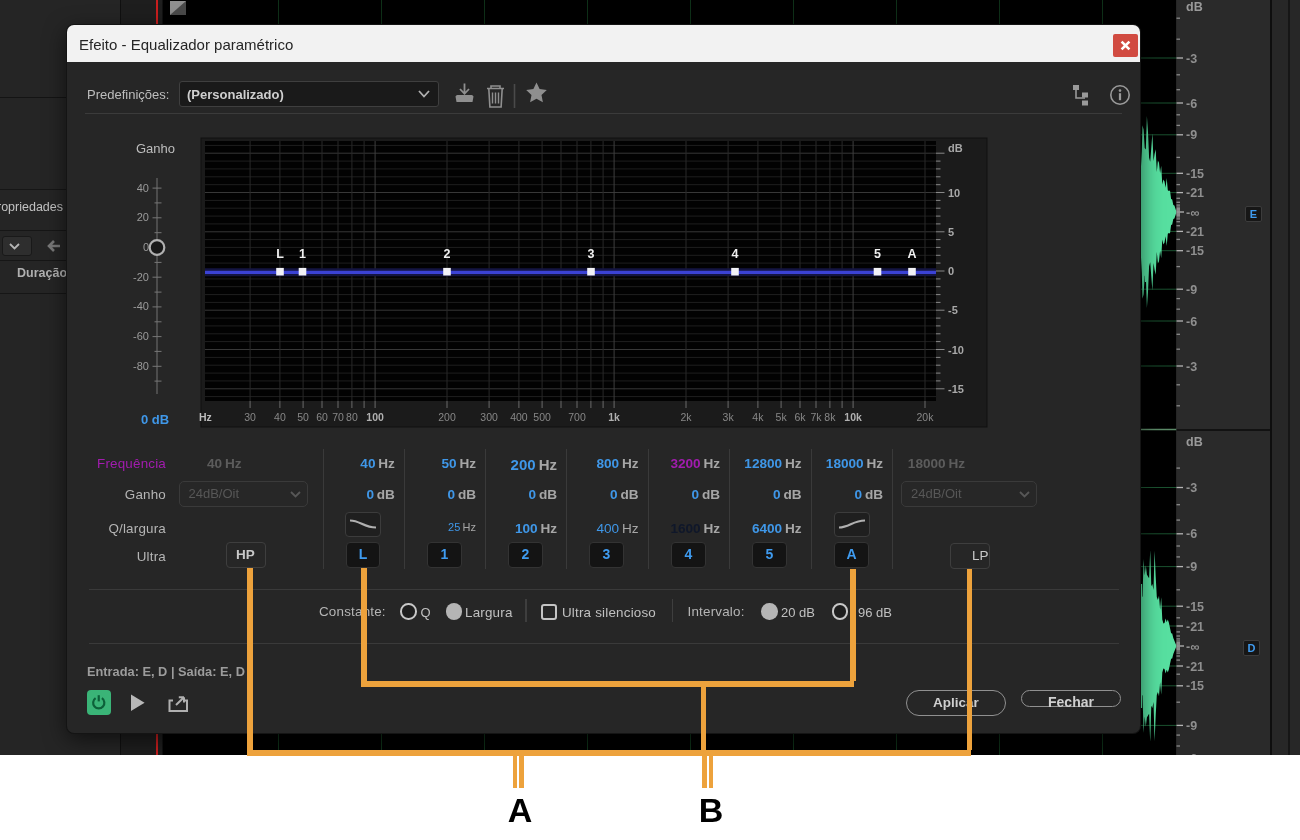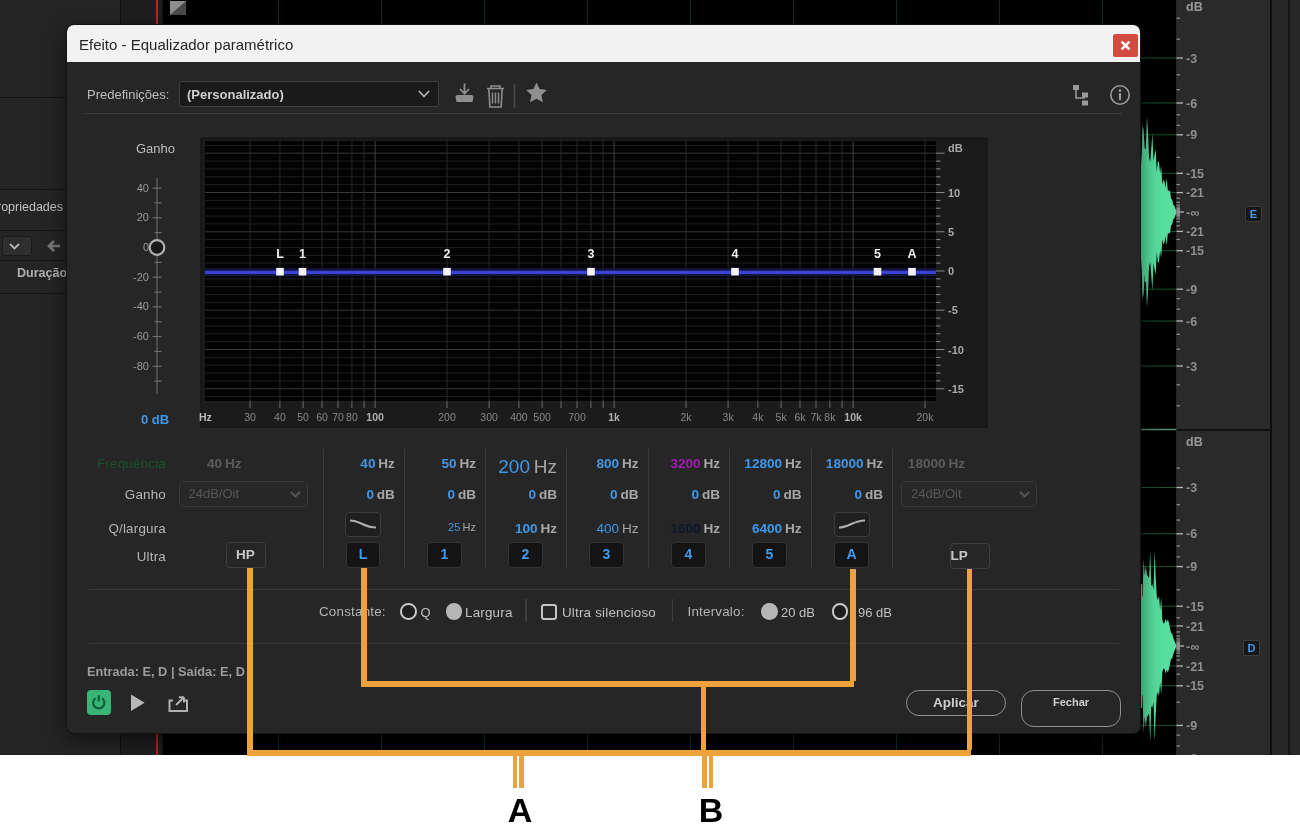--- a/index.html
+++ b/index.html
@@ -392,21 +392,21 @@
     <text x="447.0" y="258" font-size="12.5" font-weight="bold" fill="#f0f0f0" text-anchor="middle">2</text>
     <rect x="587.2" y="267.9" width="7.6" height="7.6" fill="#f2f2f6"></rect>
     <text x="591.0" y="258" font-size="12.5" font-weight="bold" fill="#f0f0f0" text-anchor="middle">3</text>
     <rect x="731.2" y="267.9" width="7.6" height="7.6" fill="#f2f2f6"></rect>
     <text x="735.0" y="258" font-size="12.5" font-weight="bold" fill="#f0f0f0" text-anchor="middle">4</text>
     <rect x="873.7" y="267.9" width="7.6" height="7.6" fill="#f2f2f6"></rect>
     <text x="877.5" y="258" font-size="12.5" font-weight="bold" fill="#f0f0f0" text-anchor="middle">5</text>
     <rect x="908.2" y="267.9" width="7.6" height="7.6" fill="#f2f2f6"></rect>
     <text x="912.0" y="258" font-size="12.5" font-weight="bold" fill="#f0f0f0" text-anchor="middle">A</text>
   </svg>
-<div class="abs" style="right:1134px;top:456px;font-size:13.4px;letter-spacing:0.2px;color:#14532d">Frequência</div>
+<div class="abs" style="right:1134px;top:456px;font-size:13.4px;letter-spacing:0.2px;color:#a21caf">Frequência</div>
 <div class="abs" style="right:1134px;top:486.5px;font-size:13.4px;letter-spacing:0.2px;color:#b5b5b5">Ganho</div>
 <div class="abs" style="right:1134px;top:521px;font-size:13.4px;letter-spacing:0.2px;color:#b5b5b5">Q/largura</div>
 <div class="abs" style="right:1134px;top:548.5px;font-size:13.4px;letter-spacing:0.2px;color:#b5b5b5">Ultra</div>
 <div class="abs" style="left:322.5px;top:449px;width:1px;height:120px;background:#3a3a3a"></div>
 <div class="abs" style="left:403.8px;top:449px;width:1px;height:120px;background:#3a3a3a"></div>
 <div class="abs" style="left:485px;top:449px;width:1px;height:120px;background:#3a3a3a"></div>
 <div class="abs" style="left:566px;top:449px;width:1px;height:120px;background:#3a3a3a"></div>
 <div class="abs" style="left:647.5px;top:449px;width:1px;height:120px;background:#3a3a3a"></div>
 <div class="abs" style="left:729px;top:449px;width:1px;height:120px;background:#3a3a3a"></div>
 <div class="abs" style="left:810.5px;top:449px;width:1px;height:120px;background:#3a3a3a"></div>
@@ -418,21 +418,21 @@
 <svg class="abs" style="left:288.5px;top:490px" width="14" height="9">
     <polyline points="2,2 6.5,6.5 11,2" fill="none" stroke="#575757" stroke-width="1.8"></polyline>
   </svg>
 <div class="abs" style="left:901px;top:480.5px;width:136px;height:26.5px;border:1.5px solid #3a3a3a;border-radius:5px;background:#272727"></div>
 <div class="abs" style="left:911px;top:486px;font-size:13px;color:#575757">24dB/Oit</div>
 <svg class="abs" style="left:1018px;top:490px" width="14" height="9">
     <polyline points="2,2 6.5,6.5 11,2" fill="none" stroke="#575757" stroke-width="1.8"></polyline>
   </svg>
 <div class="abs" style="right:905.2px;top:456px;font-size:13.6px;font-weight:bold;white-space:nowrap"><span style="color:#3f97e8">40</span> <span style="color:#a6a6a6">Hz</span></div>
 <div class="abs" style="right:824px;top:456px;font-size:13.6px;font-weight:bold;white-space:nowrap"><span style="color:#3f97e8">50</span> <span style="color:#a6a6a6">Hz</span></div>
-<div class="abs" style="right:743px;top:456px;font-size:19px;font-weight:normal;white-space:nowrap"><span style="color:#3f97e8">200</span> <span style="color:#a6a6a6">Hz</span></div>
+<div class="abs" style="right:743px;top:456px;font-size:15px;font-weight:bold;white-space:nowrap"><span style="color:#3f97e8">200</span> <span style="color:#a6a6a6">Hz</span></div>
 <div class="abs" style="right:661.5px;top:456px;font-size:13.6px;font-weight:bold;white-space:nowrap"><span style="color:#3f97e8">800</span> <span style="color:#a6a6a6">Hz</span></div>
 <div class="abs" style="right:580px;top:456px;font-size:13.6px;font-weight:bold;white-space:nowrap"><span style="color:#a21caf">3200</span> <span style="color:#a6a6a6">Hz</span></div>
 <div class="abs" style="right:498.5px;top:456px;font-size:13.6px;font-weight:bold;white-space:nowrap"><span style="color:#3f97e8">12800</span> <span style="color:#a6a6a6">Hz</span></div>
 <div class="abs" style="right:417px;top:456px;font-size:13.6px;font-weight:bold;white-space:nowrap"><span style="color:#3f97e8">18000</span> <span style="color:#a6a6a6">Hz</span></div>
 <div class="abs" style="right:905.2px;top:486.5px;font-size:13.6px;font-weight:bold;white-space:nowrap"><span style="color:#3f97e8">0</span> <span style="color:#a6a6a6">dB</span></div>
 <div class="abs" style="right:824px;top:486.5px;font-size:13.6px;font-weight:bold;white-space:nowrap"><span style="color:#3f97e8">0</span> <span style="color:#a6a6a6">dB</span></div>
 <div class="abs" style="right:743px;top:486.5px;font-size:13.6px;font-weight:bold;white-space:nowrap"><span style="color:#3f97e8">0</span> <span style="color:#a6a6a6">dB</span></div>
 <div class="abs" style="right:661.5px;top:486.5px;font-size:13.6px;font-weight:bold;white-space:nowrap"><span style="color:#3f97e8">0</span> <span style="color:#a6a6a6">dB</span></div>
 <div class="abs" style="right:580px;top:486.5px;font-size:13.6px;font-weight:bold;white-space:nowrap"><span style="color:#3f97e8">0</span> <span style="color:#a6a6a6">dB</span></div>
 <div class="abs" style="right:498.5px;top:486.5px;font-size:13.6px;font-weight:bold;white-space:nowrap"><span style="color:#3f97e8">0</span> <span style="color:#a6a6a6">dB</span></div>
@@ -444,21 +444,21 @@
 <div class="abs" style="right:498.5px;top:521px;font-size:13.6px;font-weight:bold;white-space:nowrap"><span style="color:#3f97e8">6400</span> <span style="color:#a6a6a6">Hz</span></div>
 <div class="abs" style="left:345px;top:511.5px;width:36px;height:25.5px;border:1.5px solid #3c3c3c;border-radius:4px;background:#1f1f1f"></div>
 <svg class="abs" style="left:348px;top:517px" width="30" height="14">
     <path d="M2,3.5 C12,3.5 16,10.5 28,10.5" fill="none" stroke="#b0b0b0" stroke-width="2.2"></path>
   </svg>
 <div class="abs" style="left:833.5px;top:511.5px;width:36px;height:25.5px;border:1.5px solid #3c3c3c;border-radius:4px;background:#1f1f1f"></div>
 <svg class="abs" style="left:836.5px;top:517px" width="30" height="14">
     <path d="M2,10.5 C12,10.5 16,3.5 28,3.5" fill="none" stroke="#b0b0b0" stroke-width="2.2"></path>
   </svg>
 <div class="abs" style="left:225.5px;top:542px;width:40px;height:25.5px;border:1.5px solid #3e3e3e;border-radius:4px;color:#c8c8c8;font-size:13.5px;font-weight:bold;text-align:center;line-height:23px">HP</div>
-<div class="abs" style="left:949.5px;top:543px;width:40px;height:25.5px;border:1.5px solid #3e3e3e;border-radius:4px;color:#c8c8c8;font-size:13.5px;font-weight:bold;text-align:left;line-height:23px">LP</div>
+<div class="abs" style="left:949.5px;top:543px;width:40px;height:25.5px;border:1.5px solid #3e3e3e;border-radius:4px;color:#c8c8c8;font-size:13.5px;font-weight:normal;text-align:right;line-height:23px">LP</div>
 <div class="abs" style="left:345.7px;top:542px;width:34.6px;height:25.5px;background:#141414;border:1.5px solid #333;border-radius:4px;color:#3f9bef;font-size:14px;font-weight:bold;text-align:center;line-height:23px">L</div>
 <div class="abs" style="left:427.2px;top:542px;width:34.6px;height:25.5px;background:#141414;border:1.5px solid #333;border-radius:4px;color:#3f9bef;font-size:14px;font-weight:bold;text-align:center;line-height:23px">1</div>
 <div class="abs" style="left:508.2px;top:542px;width:34.6px;height:25.5px;background:#141414;border:1.5px solid #333;border-radius:4px;color:#3f9bef;font-size:14px;font-weight:bold;text-align:center;line-height:23px">2</div>
 <div class="abs" style="left:589.2px;top:542px;width:34.6px;height:25.5px;background:#141414;border:1.5px solid #333;border-radius:4px;color:#3f9bef;font-size:14px;font-weight:bold;text-align:center;line-height:23px">3</div>
 <div class="abs" style="left:671.2px;top:542px;width:34.6px;height:25.5px;background:#141414;border:1.5px solid #333;border-radius:4px;color:#3f9bef;font-size:14px;font-weight:bold;text-align:center;line-height:23px">4</div>
 <div class="abs" style="left:752.2px;top:542px;width:34.6px;height:25.5px;background:#141414;border:1.5px solid #333;border-radius:4px;color:#3f9bef;font-size:14px;font-weight:bold;text-align:center;line-height:23px">5</div>
 <div class="abs" style="left:834.2px;top:542px;width:34.6px;height:25.5px;background:#141414;border:1.5px solid #333;border-radius:4px;color:#3f9bef;font-size:14px;font-weight:bold;text-align:center;line-height:23px">A</div>
 <div class="abs" style="left:89px;top:589px;width:1030px;height:1px;background:#3a3a3a"></div>
 <div class="abs" style="left:89px;top:643px;width:1030px;height:1px;background:#3a3a3a"></div>
 <div class="abs" style="left:319px;top:604px;font-size:13.4px;letter-spacing:0.2px;color:#b5b5b5">Constante:</div>
@@ -482,21 +482,21 @@
     <line x1="11.75" y1="5.2" x2="11.75" y2="11.4"></line>
   </svg>
 <svg class="abs" style="left:130px;top:694px" width="16" height="18">
     <polygon points="1,0.5 1,17 14.6,8.7" fill="#b8b8b8"></polygon>
   </svg>
 <svg class="abs" style="left:166px;top:694px" width="25" height="19" fill="none" stroke="#b0b0b0" stroke-width="2">
 <path d="M7,6.5 H3.5 V17 H21 V6.5 h-3.5"></path>
     <path d="M10,11 L18,3.2 M18,3.2 h-5.2 M18,3.2 v5.2"></path>
   </svg>
 <div class="abs" style="left:906px;top:690px;width:100px;height:25.5px;border:1.5px solid #909090;border-radius:13px;color:#cfcfcf;font-size:13.5px;font-weight:bold;text-align:center;line-height:23px">Aplicar</div>
-<div class="abs" style="left:1021px;top:690px;width:100px;height:37px;border:1.5px solid #909090;border-radius:13px;color:#cfcfcf;font-size:11px;font-weight:bold;text-align:center;line-height:23px">Fechar</div>
+<div class="abs" style="left:1021px;top:690px;width:100px;height:17px;border:1.5px solid #909090;border-radius:13px;color:#cfcfcf;font-size:14px;font-weight:bold;text-align:center;line-height:23px">Fechar</div>
 <div class="abs" style="left:0;top:755px;width:1300px;height:85px;background:#fff"></div>
 <div class="abs" style="left:247px;top:568px;width:5.5px;height:187.5px;background:#eda23c"></div>
 <div class="abs" style="left:247px;top:750px;width:723.5px;height:5.5px;background:#eda23c"></div>
 <div class="abs" style="left:966.5px;top:569px;width:5.5px;height:181px;background:#eda23c"></div>
 <div class="abs" style="left:361px;top:568px;width:5.5px;height:118.5px;background:#eda23c"></div>
 <div class="abs" style="left:361px;top:681px;width:492.5px;height:5.5px;background:#eda23c"></div>
 <div class="abs" style="left:850px;top:569px;width:5.5px;height:112px;background:#eda23c"></div>
 <div class="abs" style="left:700.5px;top:686.5px;width:5px;height:63.5px;background:#eda23c"></div>
 <div class="abs" style="left:512.5px;top:755.5px;width:4.5px;height:32.5px;background:#eda23c"></div>
 <div class="abs" style="left:519px;top:755.5px;width:4.5px;height:32.5px;background:#eda23c"></div>

